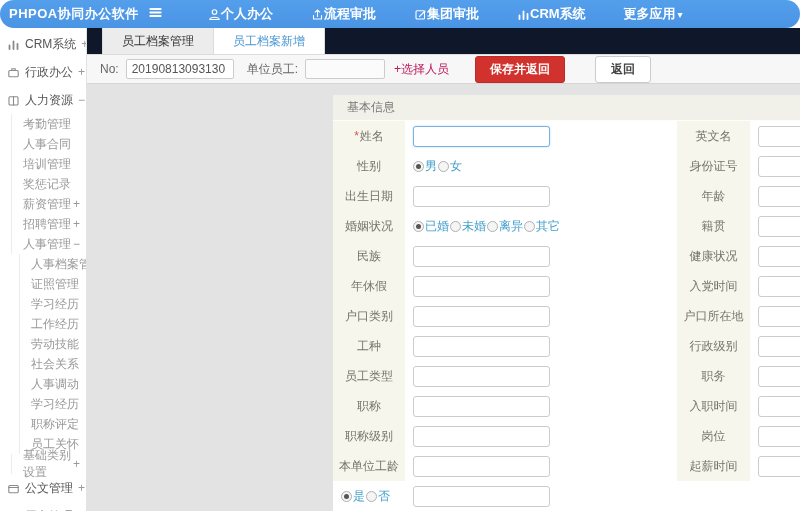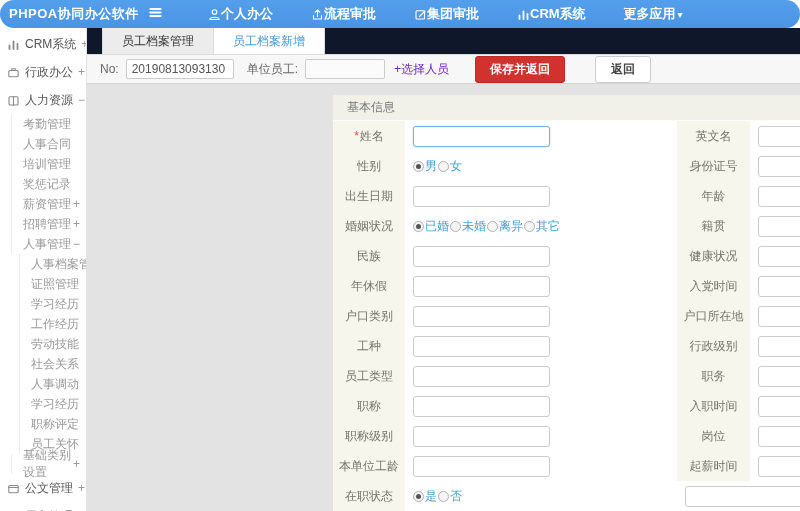--- a/index.html
+++ b/index.html
@@ -46,21 +46,21 @@
   .tab.active { background:#fff; color:#4a96d2; border-right:1px solid #dcdcdc; }
 
   .toolbar { height:29px; background:#f7f7f7; border-bottom:1px solid #d5d5d5;
     display:flex; align-items:center; padding-left:13px; font-size:12px; color:#666; }
   .tb-input { height:20px; border:1px solid #ccc; border-radius:2px; background:#fff;
     font-size:12px; color:#555; padding:0 5px; margin-left:7px; outline:none;
     font-family:"Liberation Sans","DejaVu Sans",sans-serif; }
   .no-input { width:108px; }
   .unit-label { margin-left:13px; }
   .unit-input { width:80px; background:#fbfbfb; }
-  .select-link { color:#6d28d9; margin-left:9px; cursor:pointer; text-decoration:none; }
+  .select-link { color:#be185d; margin-left:9px; cursor:pointer; text-decoration:none; }
   .btn-save { margin-left:26px; background:#d2322d; border:1px solid #bd2b27; color:#fff;
     font-size:12px; font-weight:bold; padding:4px 14px; border-radius:3px; cursor:pointer; }
   .btn-back { margin-left:30px; background:#fff; border:1px solid #ccc; color:#444;
     font-size:12px; font-weight:bold; padding:4px 15px; border-radius:3px; cursor:pointer; }
 
   .content { flex:1; background:#e3e3e3; position:relative; overflow:hidden; }
 
   
   .form-panel { position:absolute; left:246px; top:11px; width:575px; }
   .form-header { height:26px; background:#f1f1ea; display:flex; align-items:center;
@@ -377,21 +377,20 @@
               <input class="f-input" style="">
             </div>
             <div class="cell lab">本单位工龄</div>
             <div class="cell fld">
               <input class="f-input" style="">
             </div>
             <div class="cell lab">起薪时间</div>
             <div class="cell fld">
               <input class="f-input" style="">
             </div>
-            <div class="cell lab">在职状态</div>
             <div class="cell fld">
               <span class="radio-group">
                 <span class="radio checked">
                   <span class="dot"></span>
                 </span>
                 <span class="radio-label">是</span>
                 <span class="radio"></span>
                 <span class="radio-label">否</span>
               </span>
             </div>

